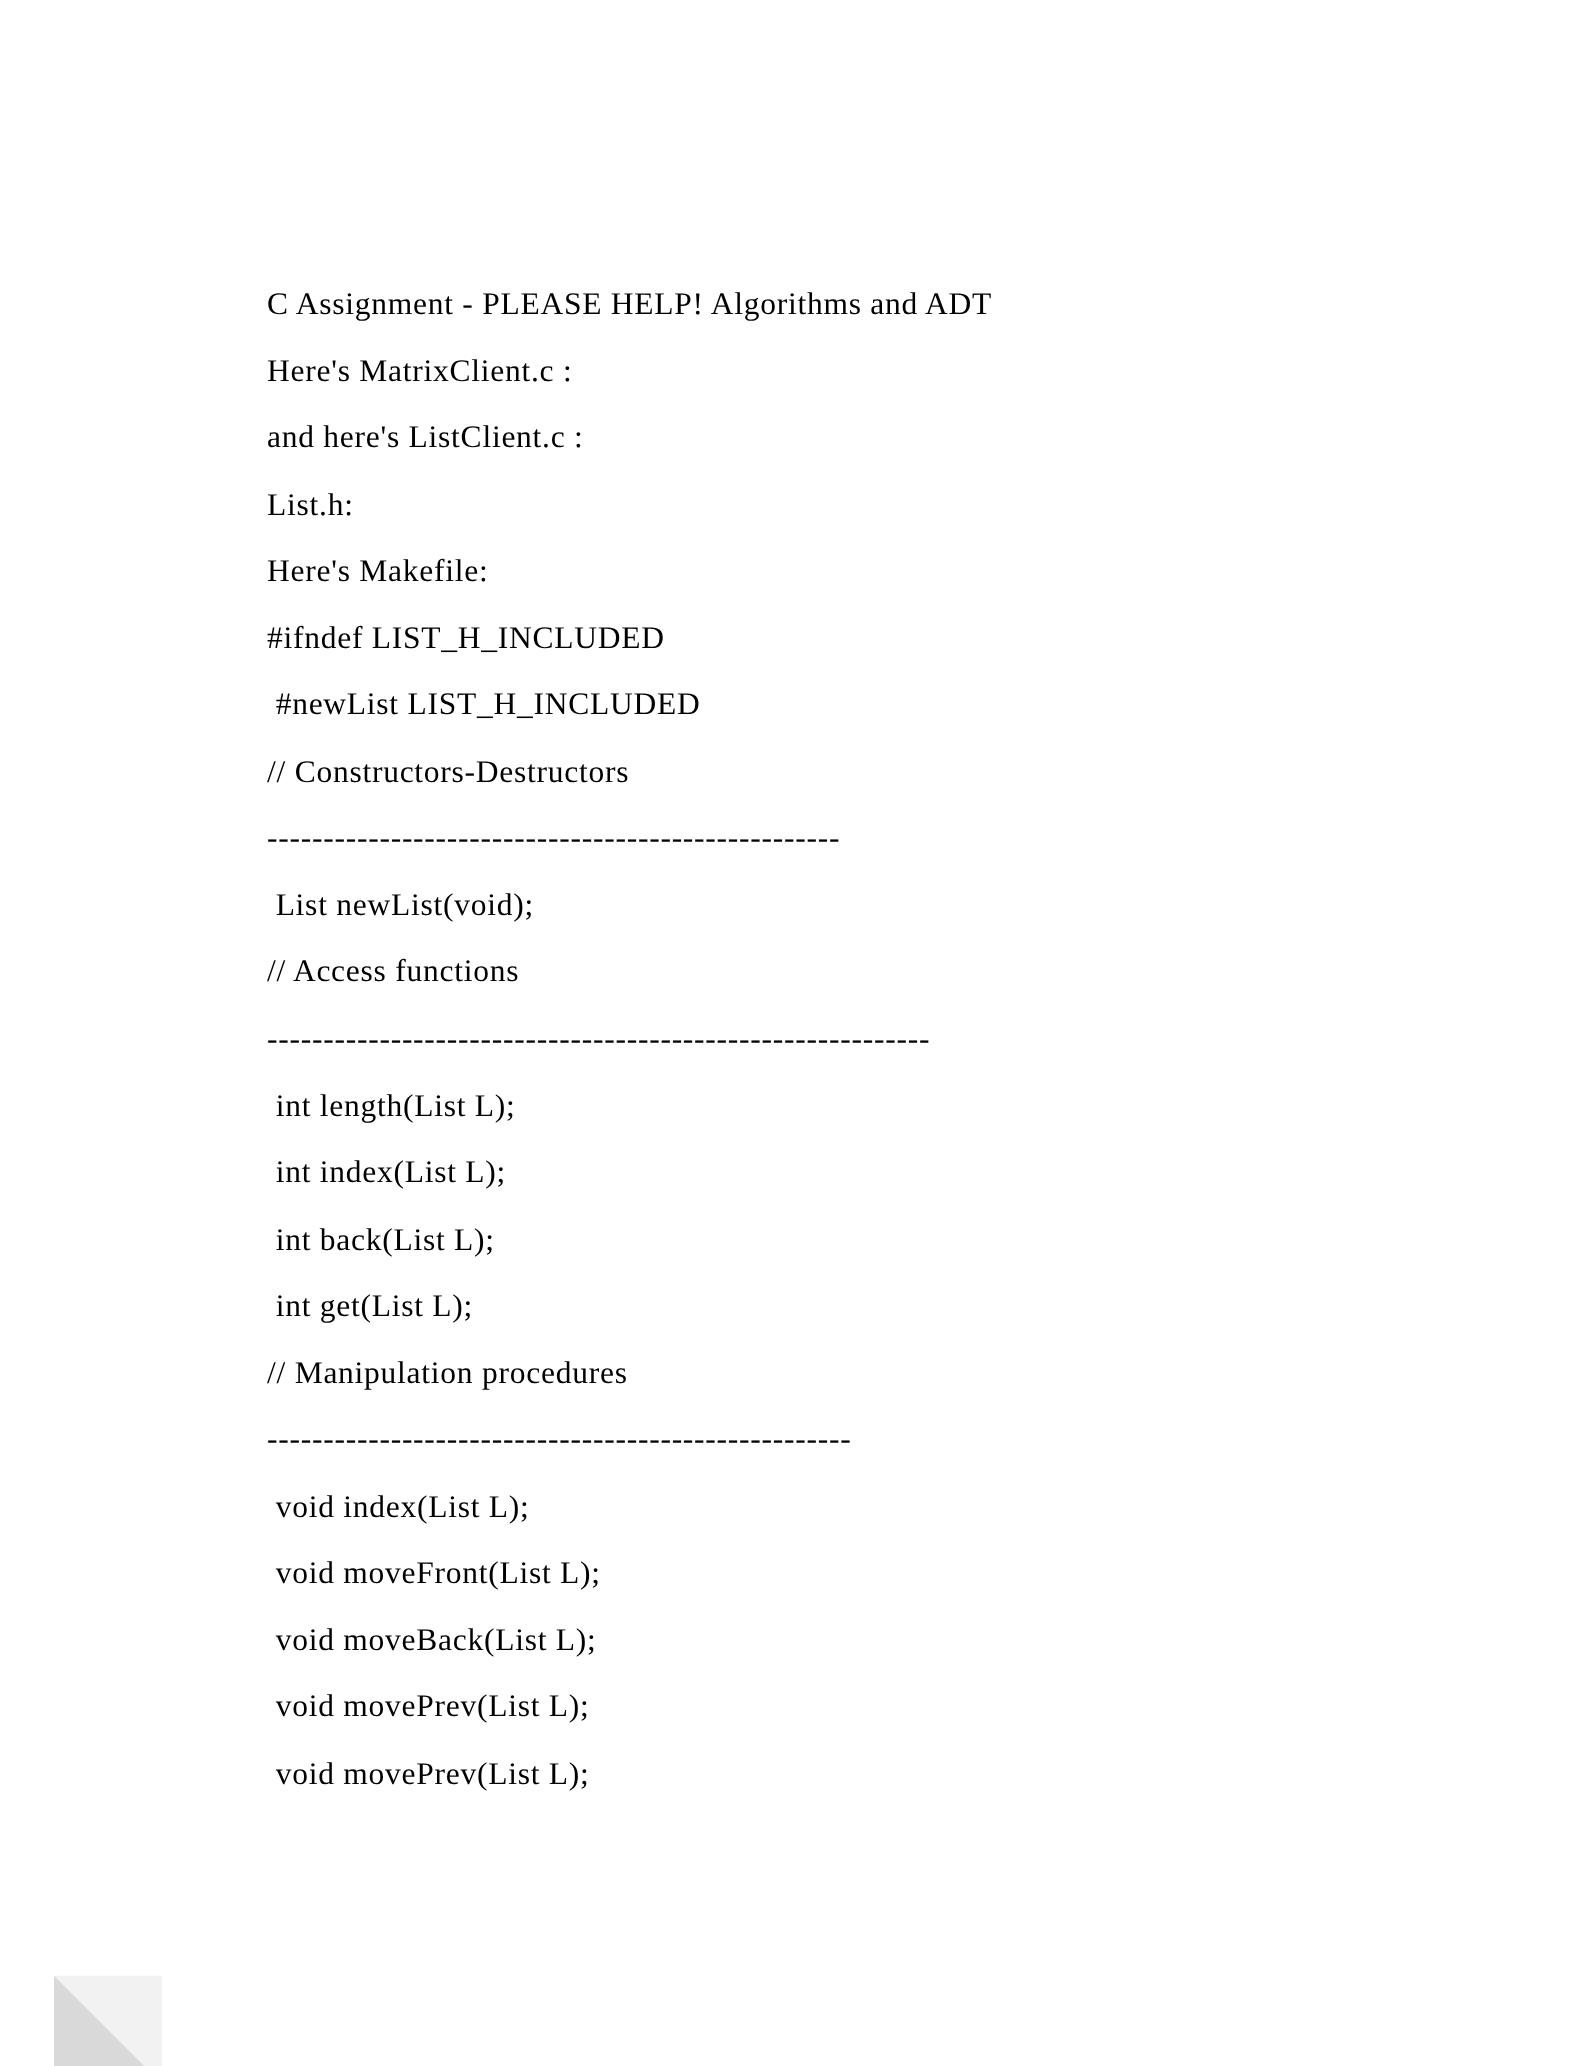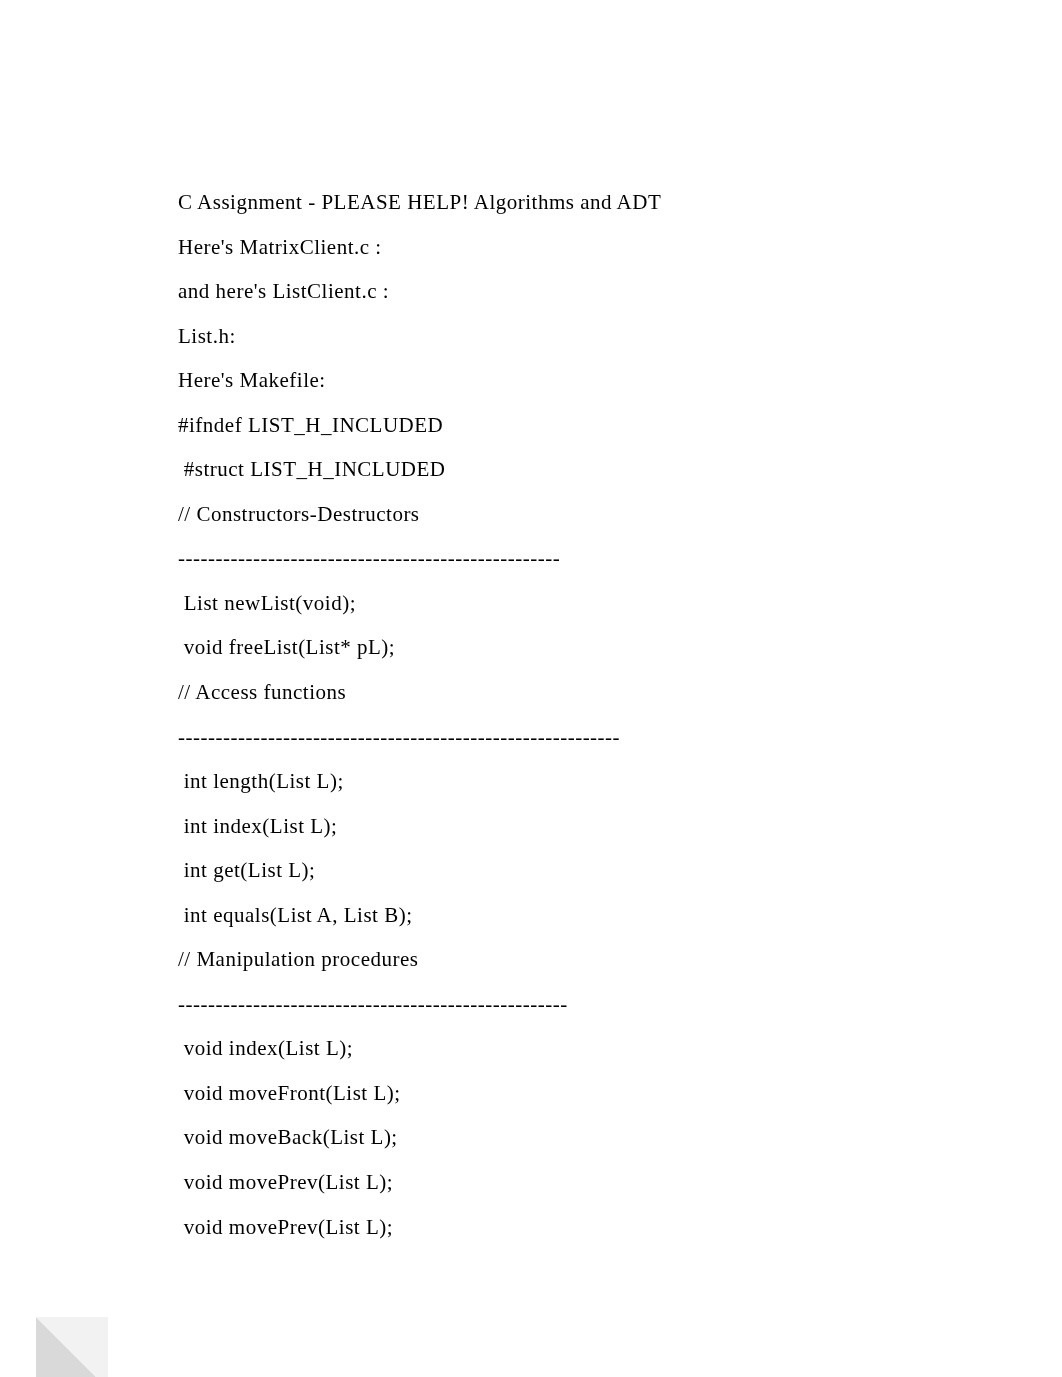--- a/index.html
+++ b/index.html
@@ -55,31 +55,30 @@
 </head>
 <body>
 
 <div>
   <span class="line">C Assignment - PLEASE HELP! Algorithms and ADT</span>
   <span class="line">Here's MatrixClient.c :</span>
   <span class="line">and here's ListClient.c :</span>
   <span class="line">List.h:</span>
   <span class="line">Here's Makefile:</span>
   <span class="line">#ifndef LIST_H_INCLUDED</span>
-  <span class="line"> #struct LIST_H_INCLUDED</span>
+  <span class="line"> #newList LIST_H_INCLUDED</span>
   <span class="line">// Constructors-Destructors</span>
   <span class="line">---------------------------------------------------</span>
   <span class="line"> List newList(void);</span>
-  <span class="line"> void freeList(List* pL);</span>
   <span class="line">// Access functions</span>
   <span class="line">-----------------------------------------------------------</span>
   <span class="line"> int length(List L);</span>
   <span class="line"> int index(List L);</span>
+  <span class="line"> int back(List L);</span>
   <span class="line"> int get(List L);</span>
-  <span class="line"> int equals(List A, List B);</span>
   <span class="line">// Manipulation procedures</span>
   <span class="line">----------------------------------------------------</span>
   <span class="line"> void index(List L);</span>
   <span class="line"> void moveFront(List L);</span>
   <span class="line"> void moveBack(List L);</span>
   <span class="line"> void movePrev(List L);</span>
   <span class="line"> void movePrev(List L);</span>
 </div>
 
 <div class="corner-fold"></div>

